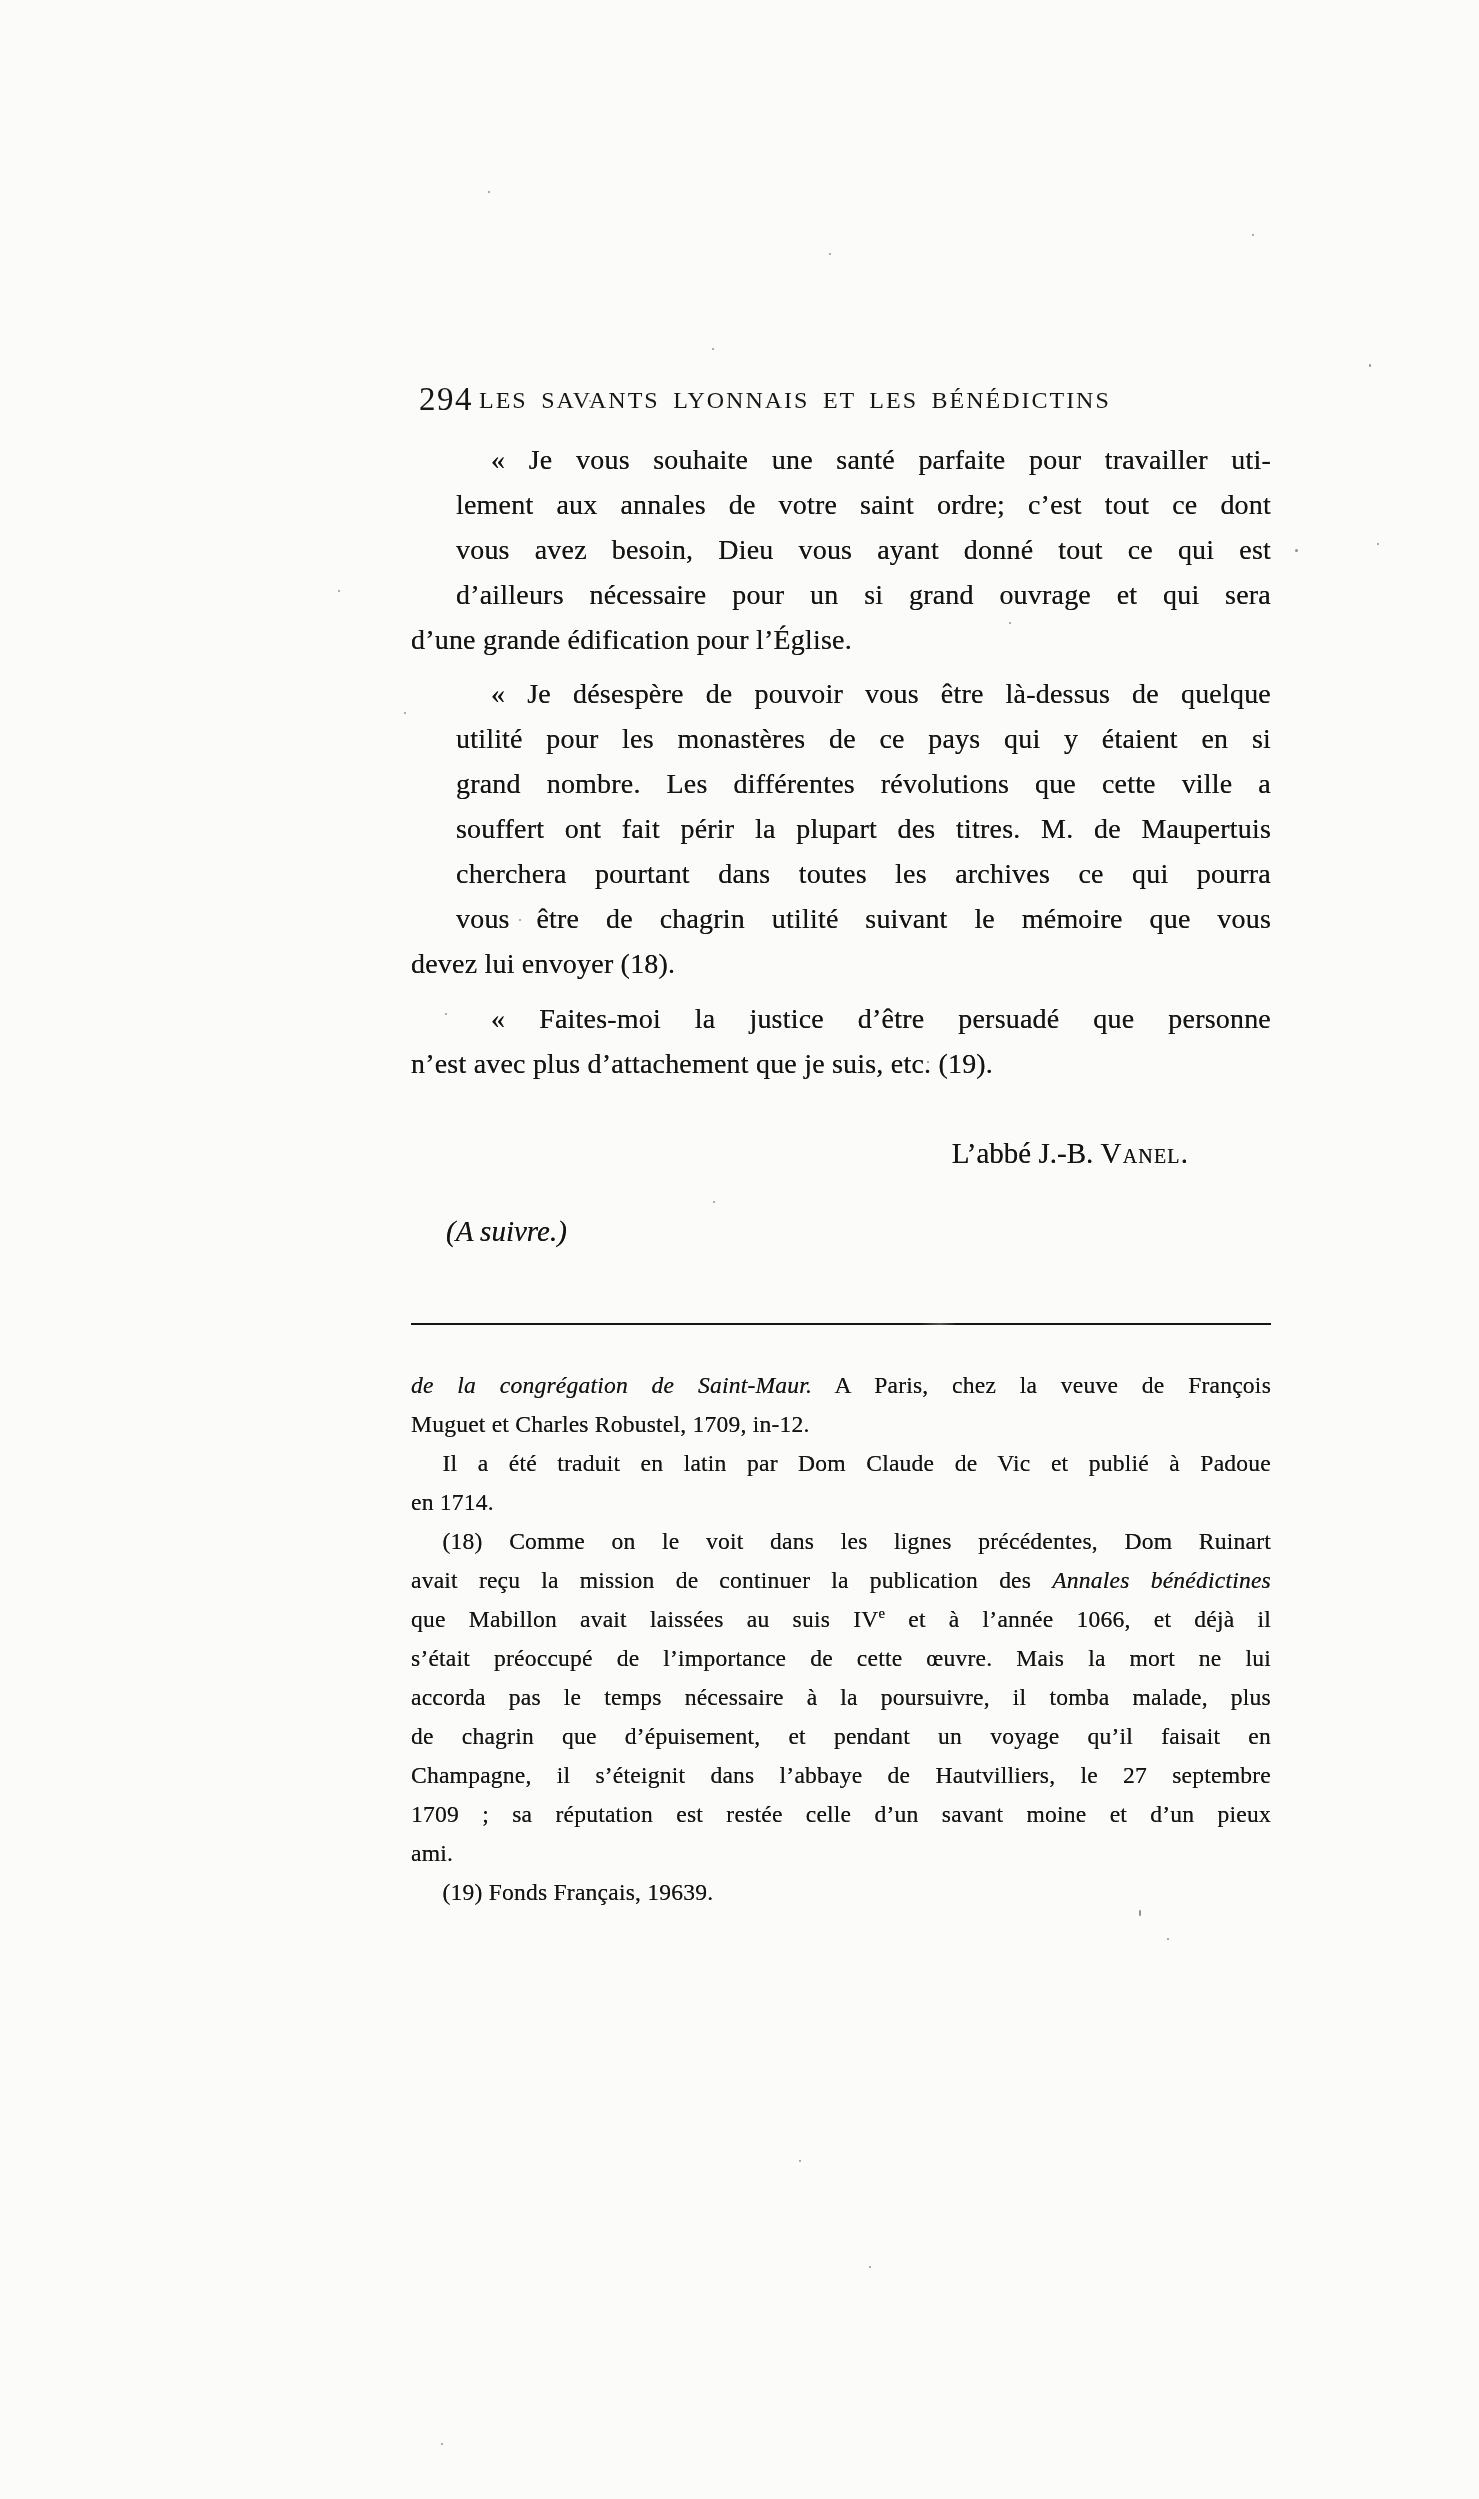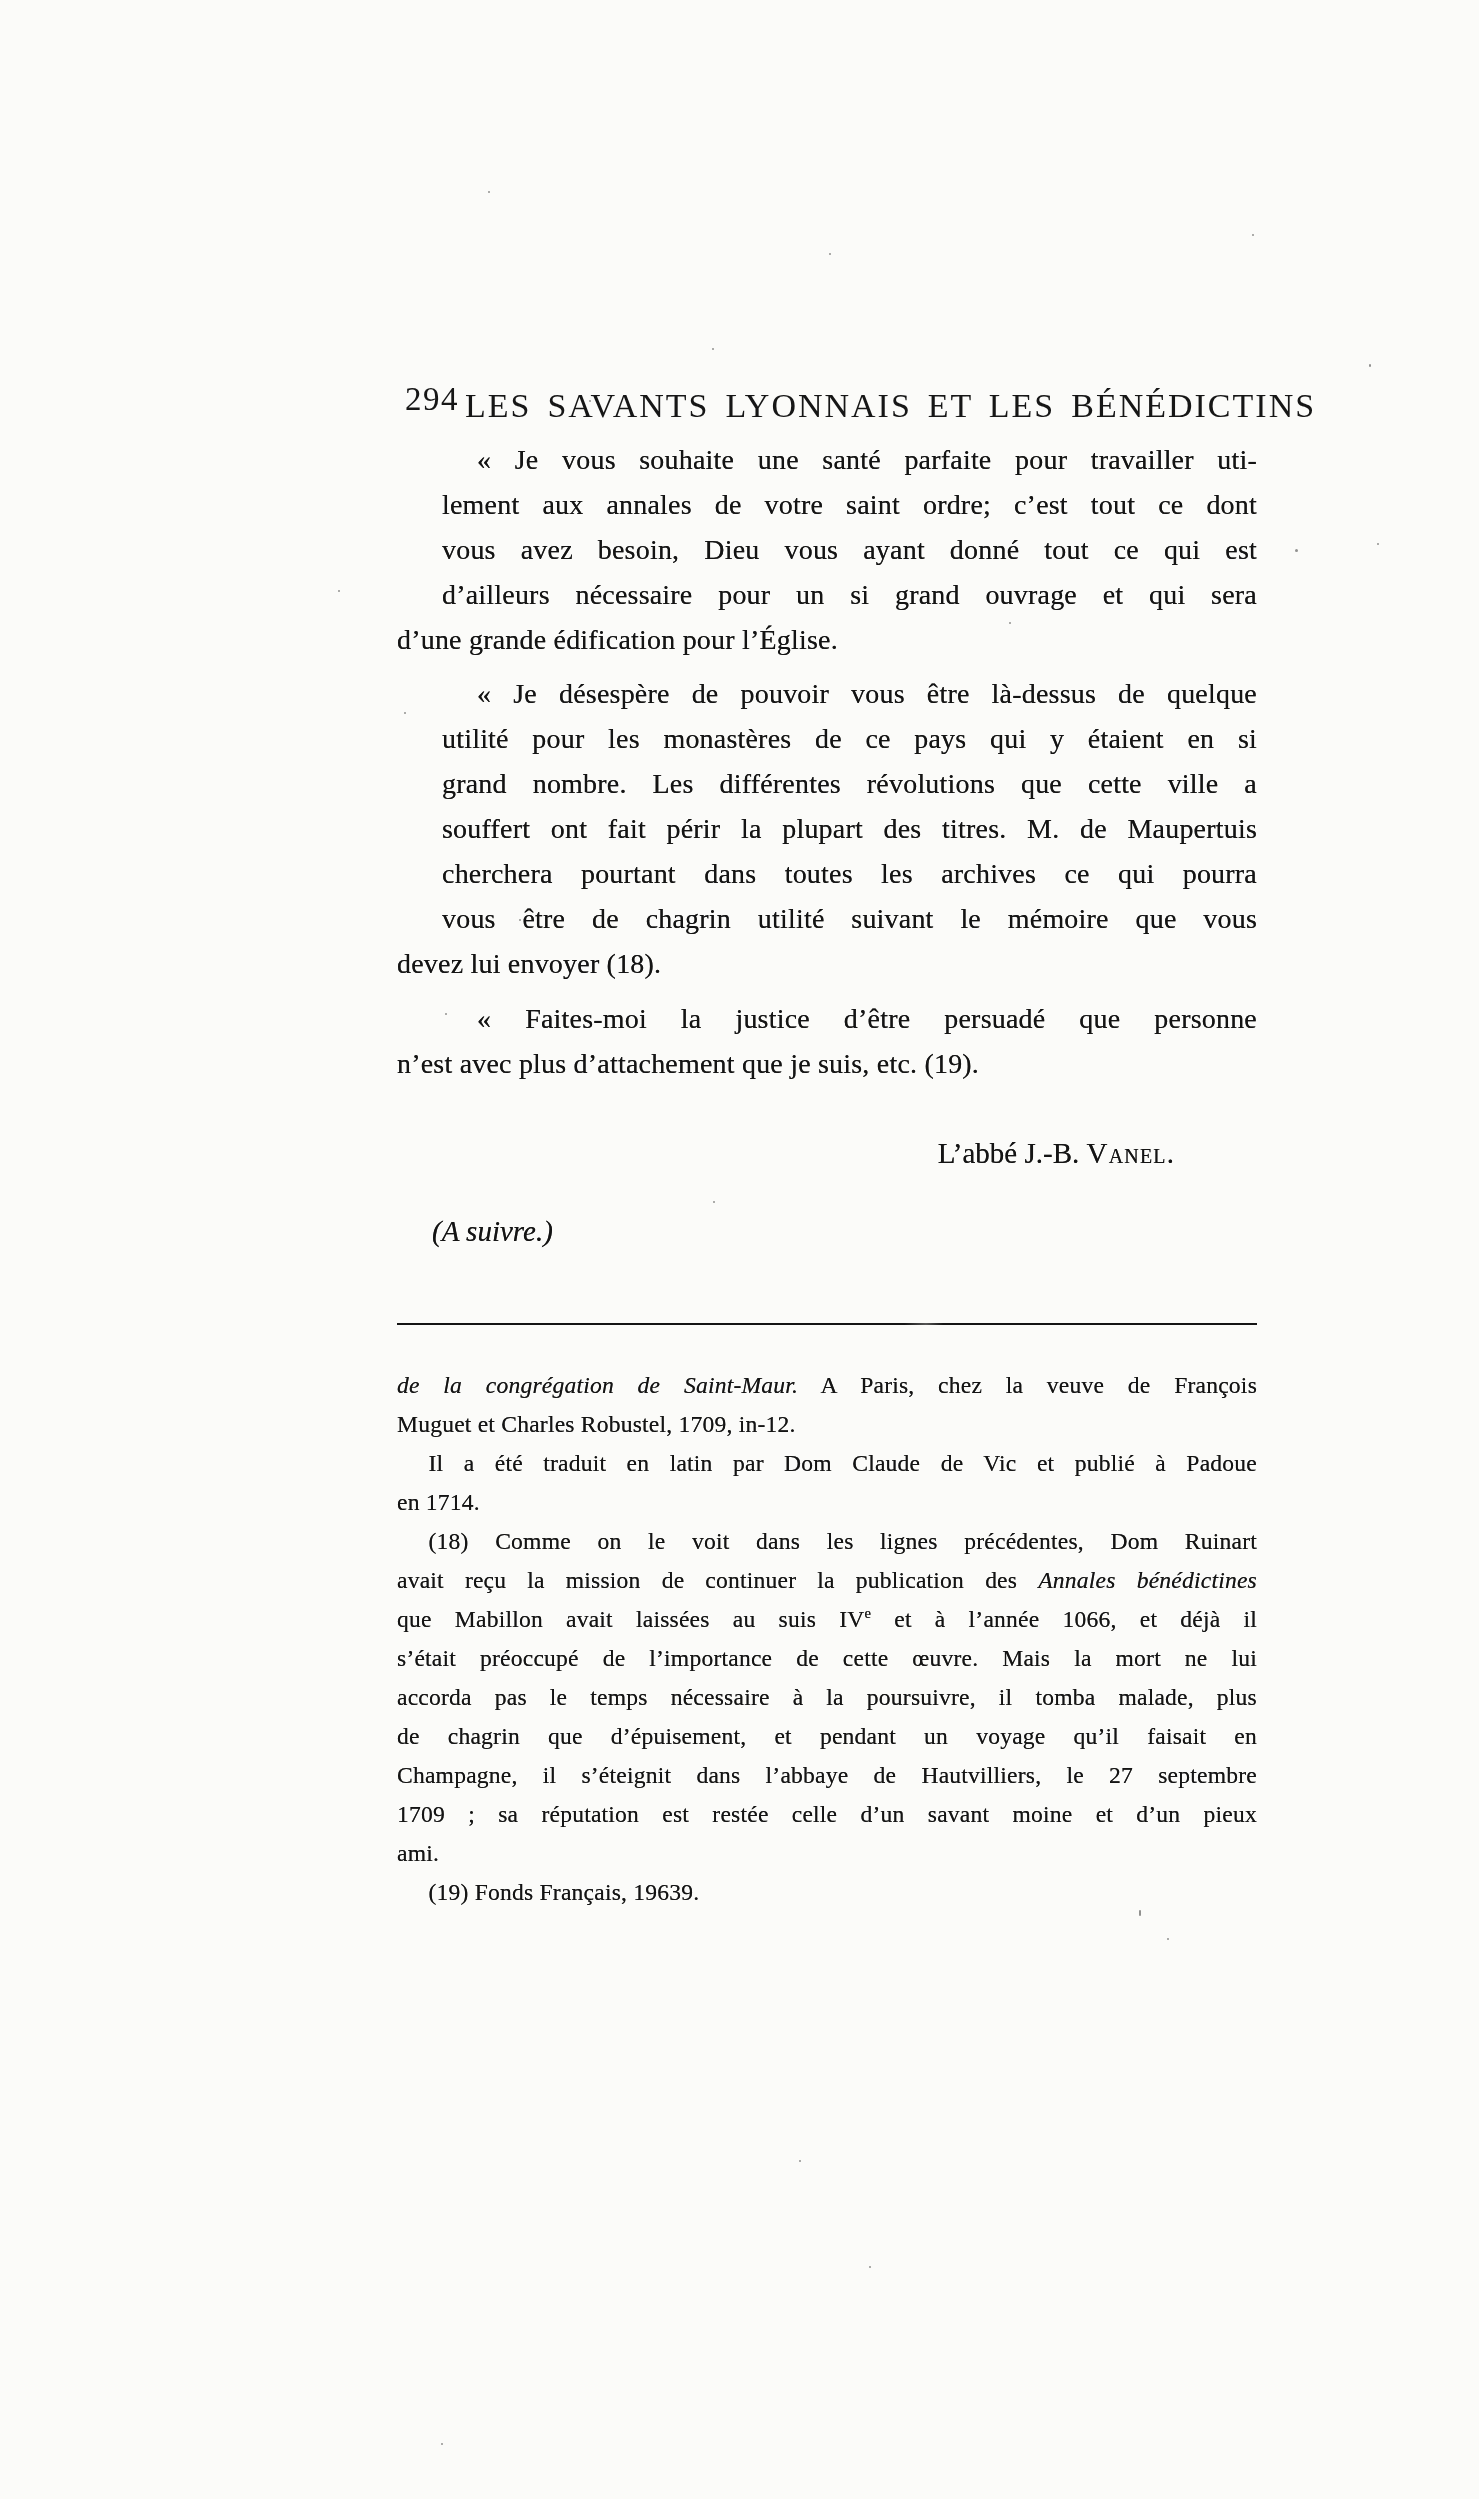--- a/index.html
+++ b/index.html
@@ -7,31 +7,31 @@
     width: 1480px; height: 2500px;
     background: #fbfbf9;
     position: relative;
     overflow: hidden;
     font-family: "Liberation Serif", "DejaVu Serif", serif;
     color: #141414;
   }
   
   .speck { position: absolute; background: #3a3a3a; border-radius: 50%; opacity: .55; }
 
-  .abs { position: absolute; left: 397px; width: 860px; }
+  .abs { position: absolute; left: 411px; width: 860px; }
 
   
   .pageheader { top: 381px; height: 36px; }
   .pagenum {
     position: absolute; left: 7.9px; top: 0;
     font-size: 33px; letter-spacing: 1.6px; color: #161616;
   }
   .runtitle {
     position: absolute; left: 68px; top: 5.5px;
-    font-size: 34px; letter-spacing: 2px; word-spacing: 5.5px;
+    font-size: 24px; letter-spacing: 2px; word-spacing: 5.5px;
     color: #161616; white-space: nowrap;
   }
 
   
   .letter { top: 437px; }
   .para { margin: 0 0 9.4px 0; }
   .para:last-child { margin-bottom: 0; }
   .line {
     font-size: 28px; line-height: 45px; letter-spacing: 0.2px;
     text-align: justify; text-align-last: left;

